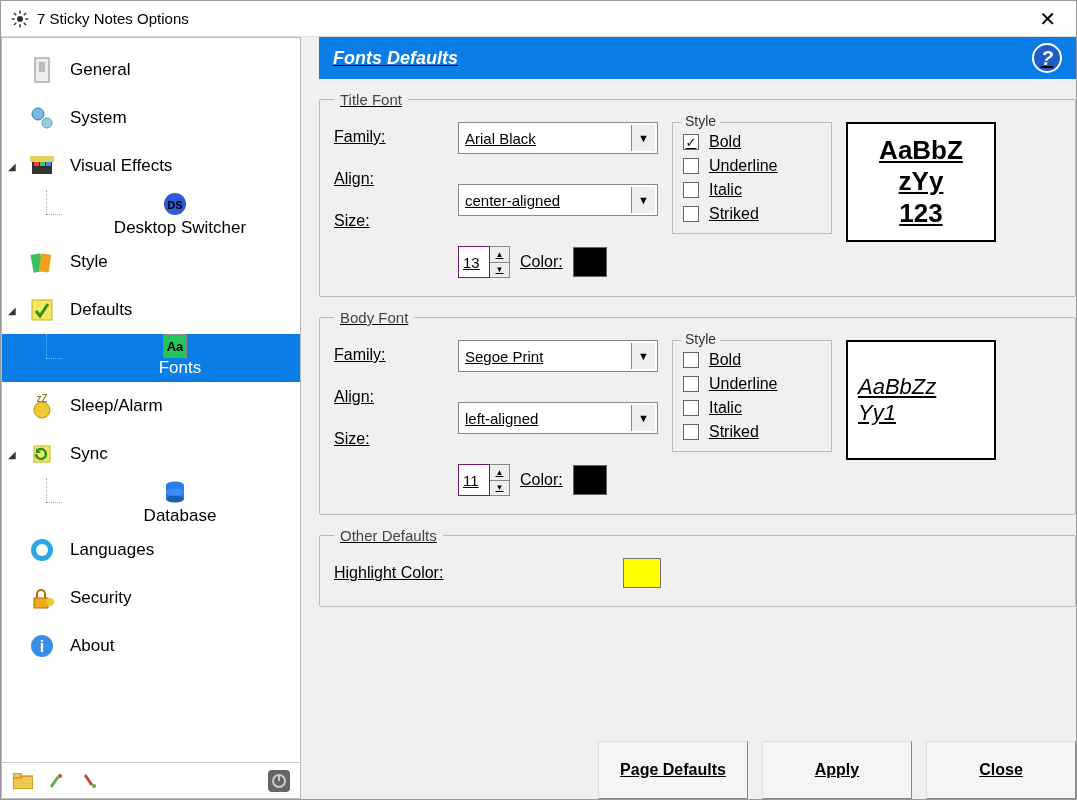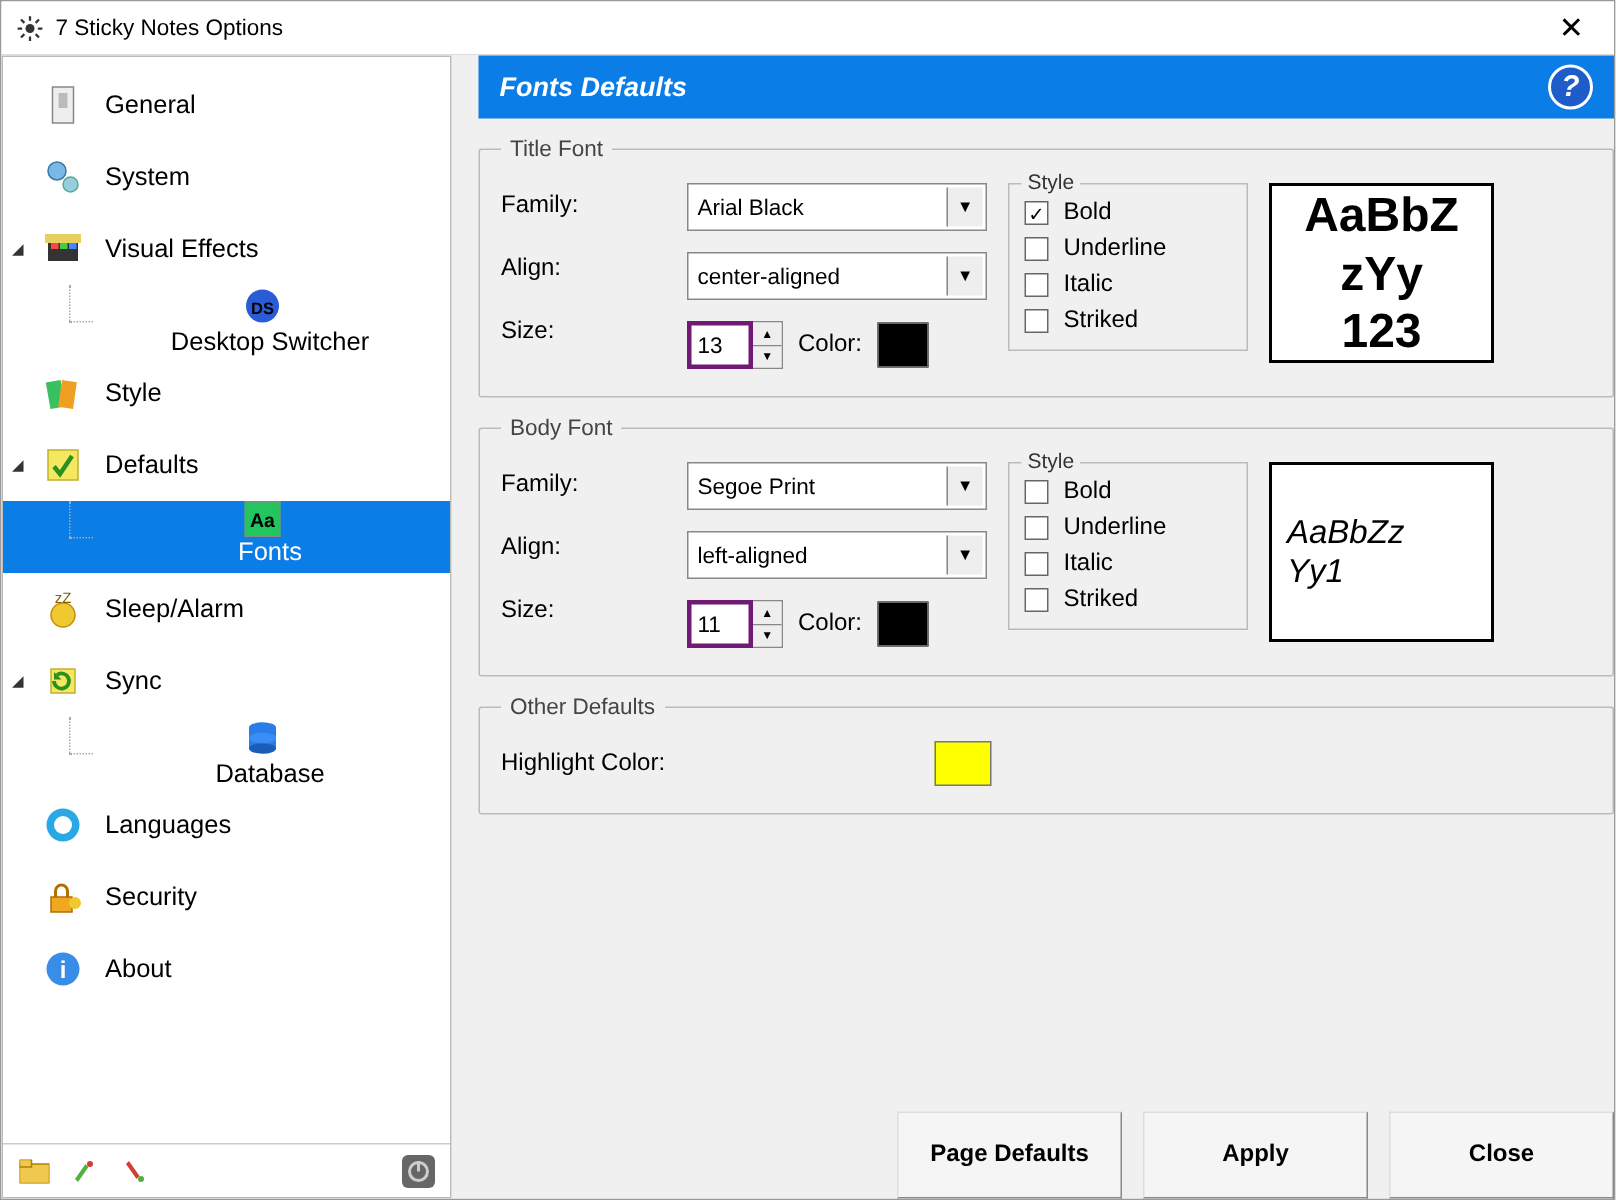--- a/index.html
+++ b/index.html
@@ -25,48 +25,48 @@
 .tree-item.selected { background: #0a7de6; color: #fff; }
 .tree-item .ticon { width: 32px; height: 32px; margin-right: 12px; display: inline-flex; align-items: center; justify-content: center; font-size: 20px; }
 .tree-item.child .ticon { width: 28px; height: 28px; margin-right: 10px; }
 .tree-item .label { white-space: nowrap; }
 
 .sidebar-toolbar { height: 36px; border-top: 1px solid #ccc; display: flex; align-items: center; padding: 0 10px; gap: 12px; }
 .sidebar-toolbar .tb-icon { width: 22px; height: 22px; cursor: pointer; display: inline-flex; align-items: center; justify-content: center; }
 .sidebar-toolbar .tb-spacer { flex: 1; }
 
 
-.main { flex: 1; display: flex; flex-direction: column; gap: 12px; }
+.main { flex: 1; display: flex; flex-direction: column; gap: 12px; text-decoration: underline; }
 .header-bar { height: 42px; background: #0a7de6; display: flex; align-items: center; padding: 0 14px; color: #fff; font-size: 18px; font-weight: 700; font-style: italic; }
 .header-bar .spacer { flex: 1; }
 .help-icon { width: 30px; height: 30px; border-radius: 50%; background: #1e5dc9; border: 2px solid #fff; display: flex; align-items: center; justify-content: center; color: #fff; font-size: 20px; font-weight: 700; cursor: pointer; }
 
 fieldset { border: 1px solid #bbb; border-radius: 2px; padding: 14px 14px 18px 14px; position: relative; }
 legend { font-size: 15px; color: #444; padding: 0 6px; }
 
 .font-row { display: flex; align-items: flex-start; gap: 14px; }
 .font-labels { width: 110px; display: flex; flex-direction: column; gap: 24px; font-size: 16px; padding-top: 6px; }
-.font-controls { width: 200px; display: flex; flex-direction: column; gap: 14px; }
+.font-controls { width: 200px; display: flex; flex-direction: column; gap: 30px; }
 .combo { height: 32px; border: 1px solid #888; background: #fff; display: flex; align-items: center; padding: 0 6px; font-size: 15px; position: relative; cursor: pointer; }
 .combo .arrow { position: absolute; right: 2px; top: 2px; bottom: 2px; width: 24px; border-left: 1px solid #888; display: flex; align-items: center; justify-content: center; font-size: 11px; background: #eee; }
 .size-row { display: flex; align-items: center; gap: 10px; }
 .spinner { display: flex; align-items: center; height: 32px; }
-.spinner input { width: 44px; height: 32px; border: 3px solid #701a75; font-size: 15px; padding: 0 4px; }
+.spinner input { width: 32px; height: 32px; border: 1px solid #701a75; font-size: 15px; padding: 0 4px; }
 .spin-buttons { display: flex; flex-direction: column; height: 32px; width: 20px; border: 1px solid #888; border-left: none; }
 .spin-buttons div { flex: 1; display: flex; align-items: center; justify-content: center; font-size: 8px; background: #eee; cursor: pointer; border-bottom: 1px solid #888; }
 .spin-buttons div:last-child { border-bottom: none; }
 .color-label { font-size: 16px; }
 .color-swatch { width: 34px; height: 30px; border: 1px solid #666; cursor: pointer; }
 
 .style-box { border: 1px solid #bbb; padding: 4px 10px 10px 10px; width: 160px; position: relative; }
 .style-box .style-title { position: absolute; top: -10px; left: 8px; background: #f0f0f0; padding: 0 4px; font-size: 14px; color: #333; }
 .check-row { display: flex; align-items: center; gap: 10px; font-size: 16px; margin-top: 6px; cursor: pointer; }
 .checkbox { width: 16px; height: 16px; border: 1px solid #666; background: #fff; display: inline-flex; align-items: center; justify-content: center; font-size: 13px; }
 
-.preview { width: 150px; height: 120px; border: 2px solid #000; background: #fff; display: flex; flex-direction: column; align-items: center; justify-content: center; font-size: 32px; font-weight: 900; font-family: "Arial Black", sans-serif; line-height: 1.2; text-align: right; }
+.preview { width: 150px; height: 120px; border: 2px solid #000; background: #fff; display: flex; flex-direction: column; align-items: center; justify-content: center; font-size: 26px; font-weight: 900; font-family: "Arial Black", sans-serif; line-height: 1.2; text-align: right; }
 .preview.body-preview { font-family: "Segoe Print", cursive; font-weight: 400; font-style: italic; font-size: 22px; align-items: flex-start; padding: 10px; text-align: left; }
 
 .other-row { display: flex; align-items: center; gap: 180px; }
 .other-label { font-size: 16px; }
 .hl-swatch { width: 38px; height: 30px; background: #ffff00; border: 1px solid #777; cursor: pointer; }
 
 .button-row { display: flex; justify-content: flex-end; gap: 14px; margin-top: auto; padding-top: 12px; }
 .btn { min-width: 150px; height: 58px; border: 1px solid #888; border-top-color: #ddd; border-left-color: #ddd; background: #f5f5f5; font-size: 16px; font-weight: 700; cursor: pointer; }
 
 </style>

